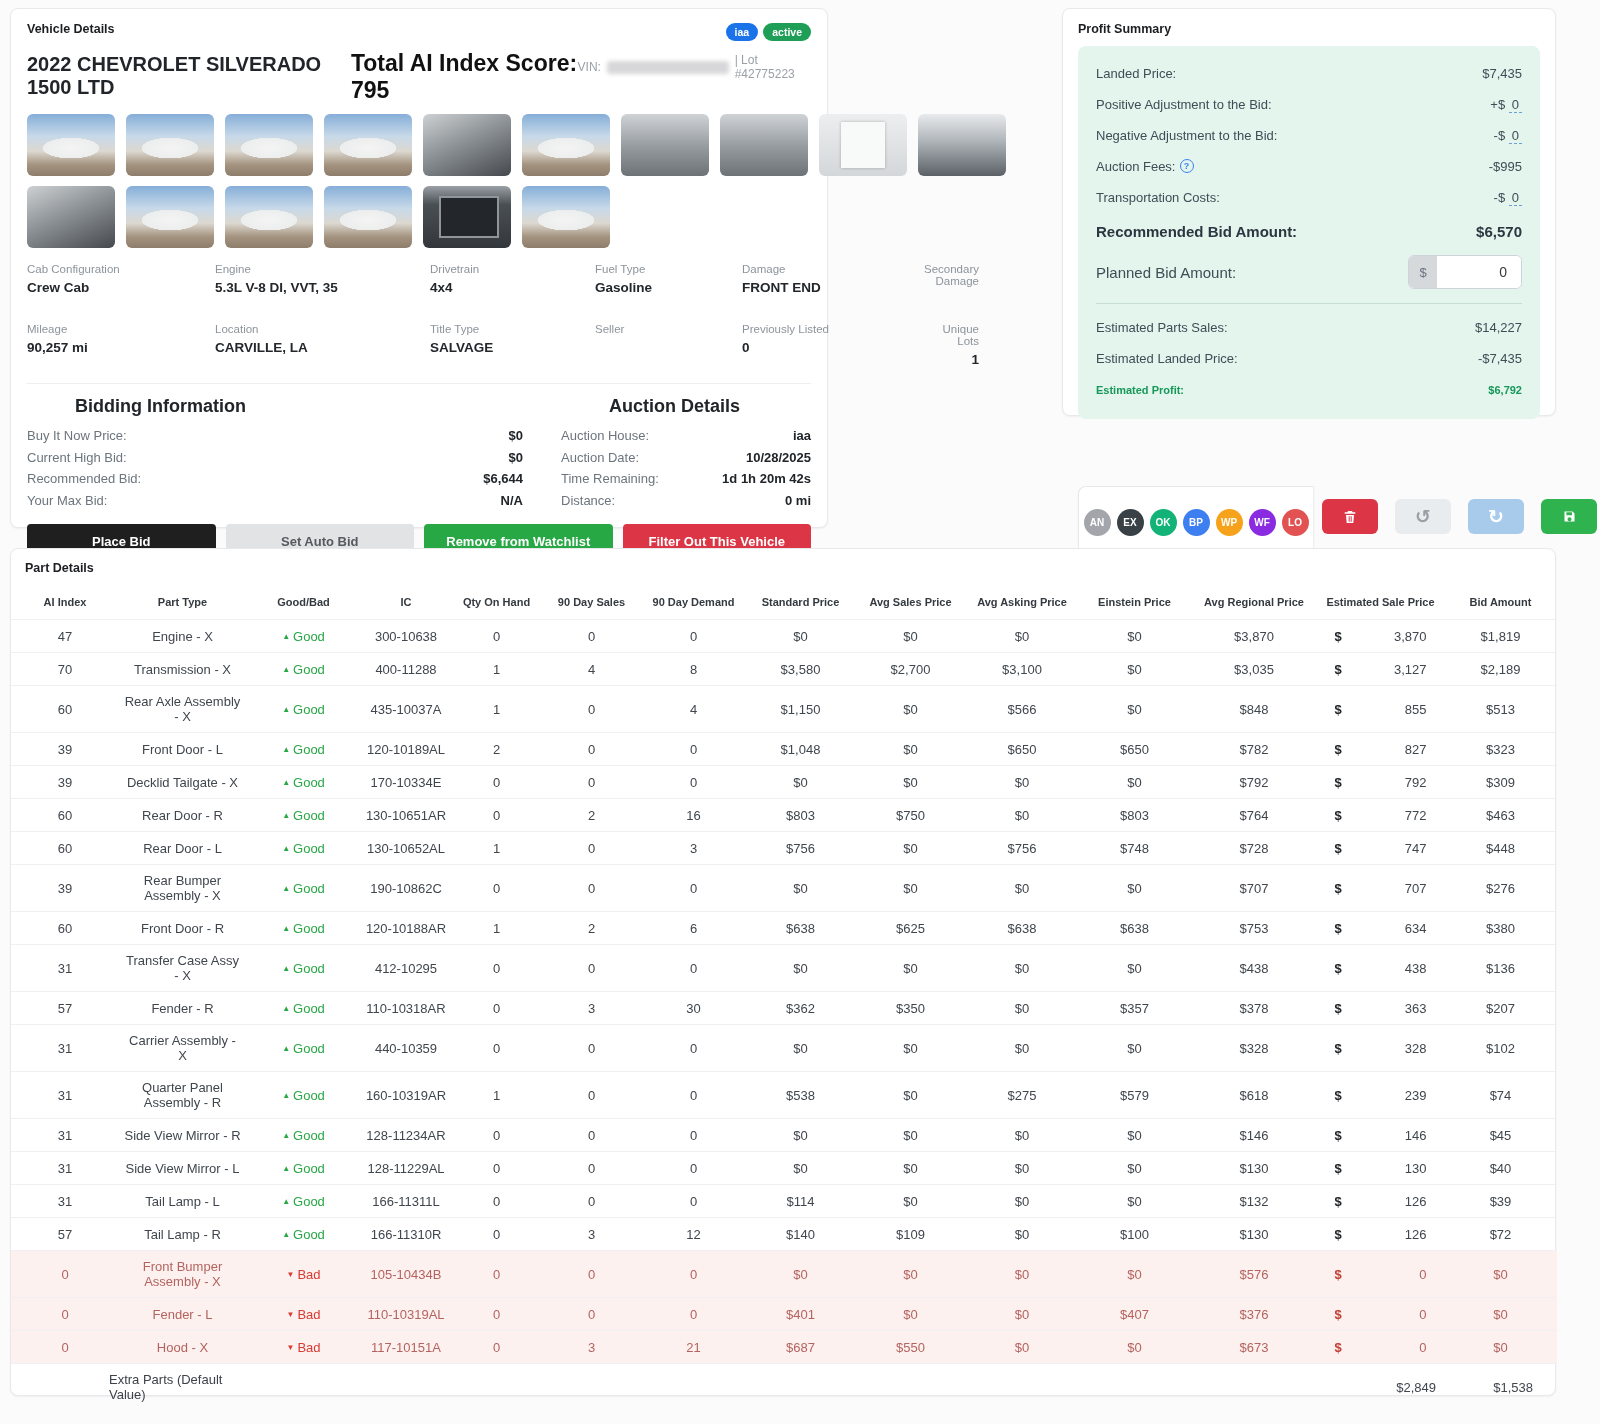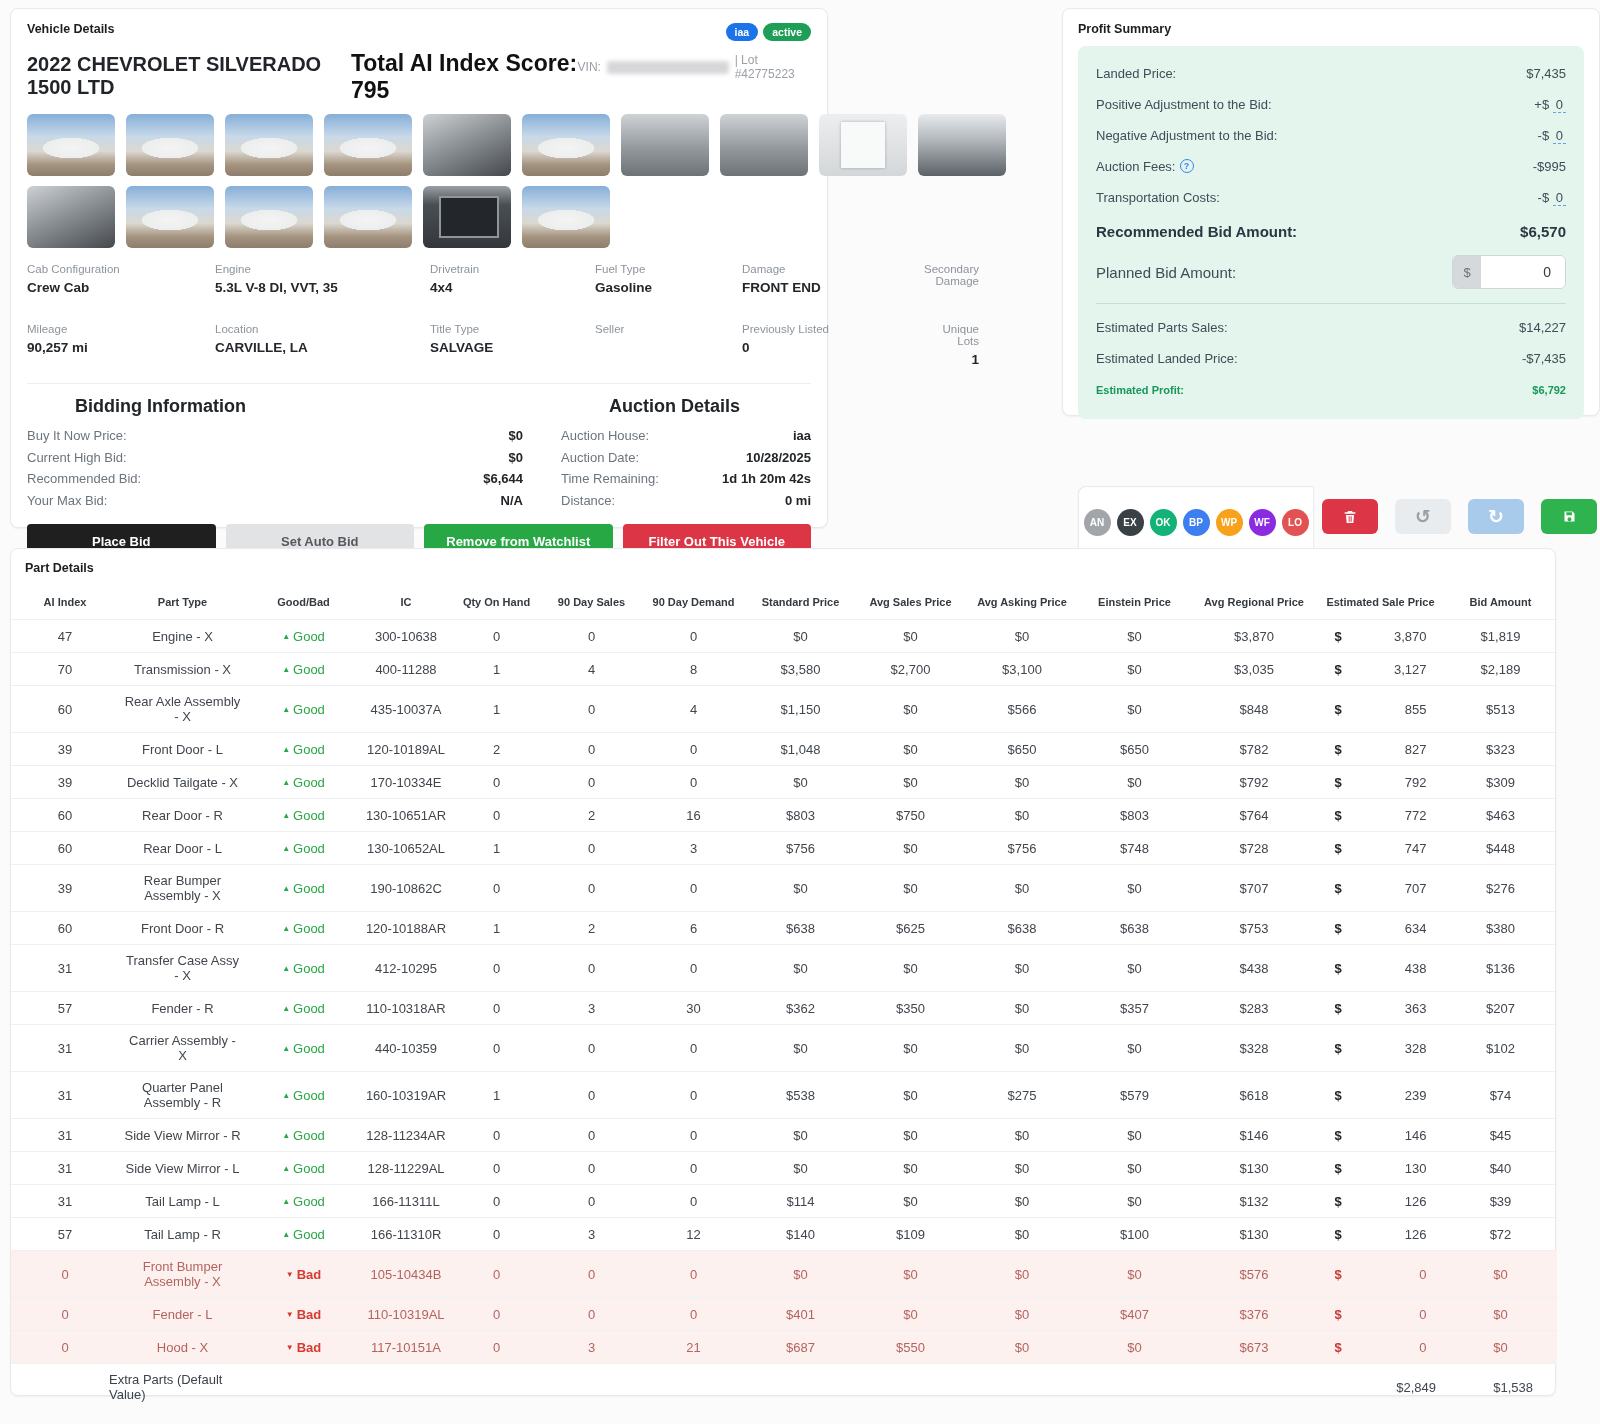--- a/index.html
+++ b/index.html
@@ -40,21 +40,21 @@
   .veh-divider { border:none; border-top:1px solid #eceef0; margin:15px 0 12px; }
   #info-cols { display:grid; grid-template-columns:496px 1fr; column-gap:38px; }
   .sec-title { font-size:18px; font-weight:bold; color:#212529; margin-bottom:8px;margin-left:48px; }
   .kv { display:flex; justify-content:space-between; font-size:13px; line-height:21.5px; }
   .kv-l { color:#6c757d; }
   .kv-v { color:#212529; font-weight:bold; }
   #action-buttons { display:grid; grid-template-columns:repeat(4,1fr); gap:10px; margin-top:13px; }
   .abtn { height:34px; border:none; border-radius:4px; font-size:13px; font-weight:bold; font-family:inherit; cursor:pointer; }
 
   
-  #profit-card { left:1062px; top:8px; width:538px; height:408px; padding:13px 15px; }
+  #profit-card { left:1062px; top:8px; width:494px; height:408px; padding:13px 15px; }
   #profit-panel { background:#e3f5ec; border-radius:8px; margin-top:10px; padding:12px 18px 14px; }
   .prow { display:flex; justify-content:space-between; align-items:center; height:31px; font-size:13px; color:#3f4d57; }
   .prow .pv { text-align:right; }
   .editable-num { border-bottom:1.5px dashed #6f9fd8; padding:0 3px; }
   .info-icon { display:inline-block; width:14px; height:14px; border:1.5px solid #3b82f6; color:#3b82f6; border-radius:50%; font-size:9px; font-weight:bold; text-align:center; line-height:12px; vertical-align:2px; margin-left:4px; }
   .prow.strong { font-size:15px; font-weight:bold; color:#2b3640; height:36px; }
   .prow.inputrow { height:46px; font-size:15px; }
   .bid-input-group { display:flex; width:114px; height:34px; border:1px solid #ced4da; border-radius:6px; overflow:hidden; background:#fff; }
   .bid-input-group .cur { width:30px; background:#d6d9db; color:#6b7280; display:flex; align-items:center; justify-content:center; font-size:13px; }
   .bid-input-group input { width:84px; border:none; outline:none; text-align:right; padding-right:14px; font-size:14px; color:#343a40; font-family:inherit; }
@@ -70,21 +70,21 @@
   
   #parts-card { left:10px; top:548px; width:1546px; height:848px; padding:12px 0 0; }
   #parts-card .panel-title { padding:0 14px; }
   table { width:100%; border-collapse:collapse; margin-top:10px; table-layout:fixed; }
   th { font-size:11px; font-weight:bold; color:#343a40; padding:11px 4px; text-align:center; }
   td { font-size:13px; color:#40464d; padding:8px 4px; text-align:center; border-top:1px solid #eef0f2; height:33px; }
   col.c1{width:108px} col.c2{width:127px} col.c3{width:115px} col.c4{width:90px}
   col.c5{width:91px} col.c6{width:99px} col.c7{width:105px} col.c8{width:109px}
   col.c9{width:111px} col.c10{width:112px} col.c11{width:113px} col.c12{width:126px}
   col.c13{width:127px} col.c14{width:113px}
-  .status { font-weight:bold; cursor:pointer; }
+  .status { font-weight:normal; cursor:pointer; }
   tr.good .status { color:#28a745; font-weight:normal; }
   .caret { font-size:8px; vertical-align:2px; margin-right:3px; }
   tr.bad td { background:#fdf1f0; color:#b4635e; }
   tr.bad .status { color:#d63a32; }
   .est { display:flex; justify-content:space-between; width:92px; margin:0 auto; cursor:text; }
   .est .d { font-weight:bold; color:#212529; }
   tr.bad .est .d { color:#c13d35; }
   .left-label { text-align:left; padding-left:98px; color:#3c4248; }
   .num-r { text-align:right; padding-right:8px; }
   .num-bid { text-align:right; padding-right:24px; }
@@ -560,21 +560,21 @@
           <td>Fender - R</td>
           <td><span class="status"><span class="caret">▲</span>Good</span></td>
           <td>110-10318AR</td>
           <td>0</td>
           <td>3</td>
           <td>30</td>
           <td>$362</td>
           <td>$350</td>
           <td>$0</td>
           <td>$357</td>
-          <td>$283</td>
+          <td>$378</td>
           <td>
             <div class="est">
               <span class="d">$</span>
               <span>363</span>
             </div>
           </td>
           <td>$207</td>
         </tr>
         <tr class="good">
           <td>31</td>

